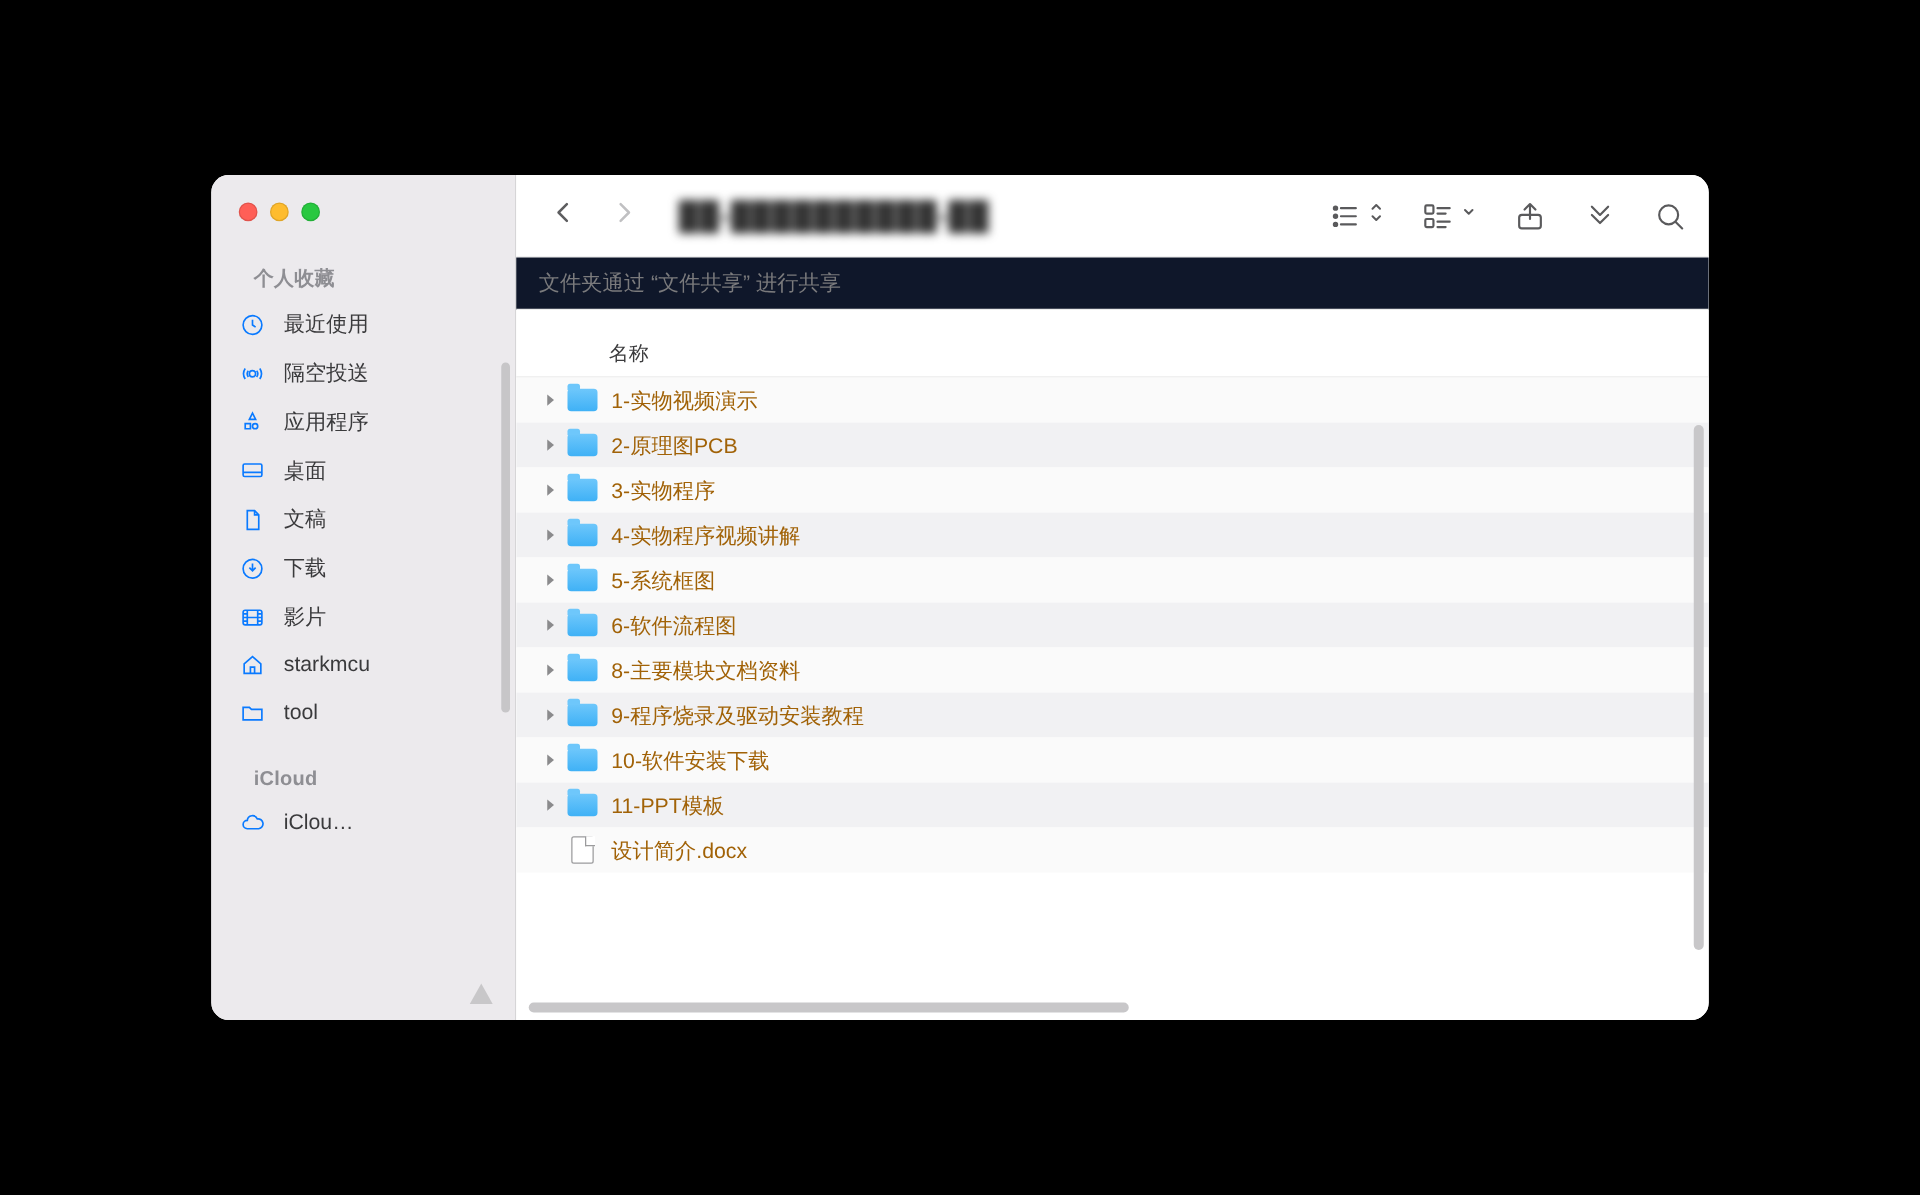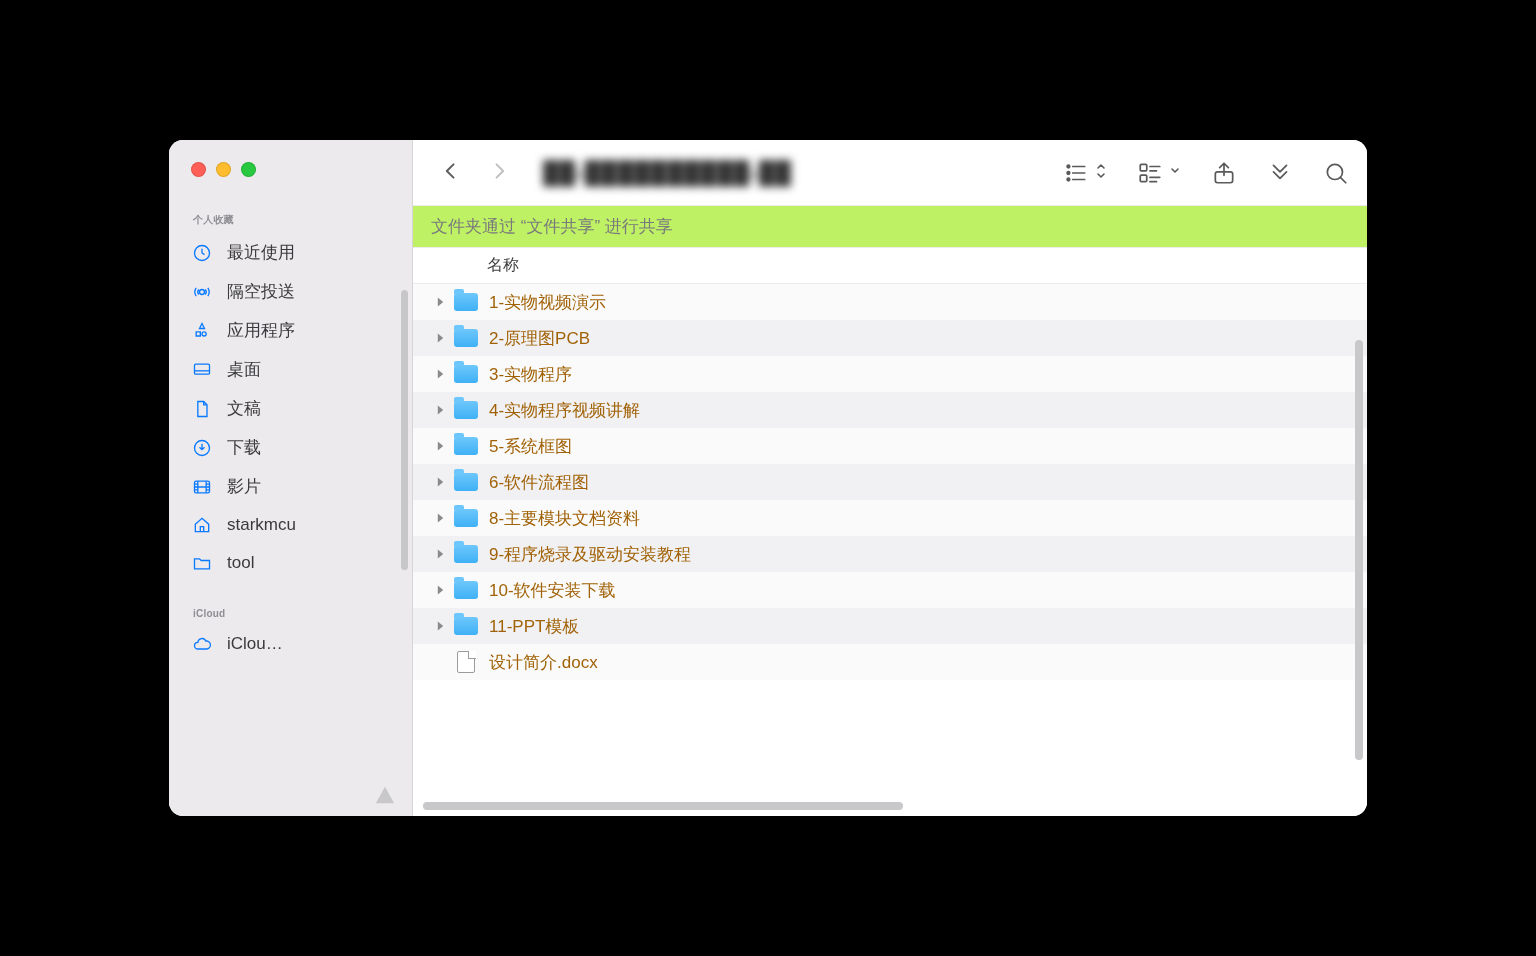--- a/index.html
+++ b/index.html
@@ -40,24 +40,24 @@
   }
   .traffic span {
     width: 15px; height: 15px; border-radius: 50%;
     display: inline-block;
   }
   .tl-close   { background:#ff5f57; box-shadow: inset 0 0 0 1px rgba(0,0,0,0.12);}
   .tl-min     { background:#febc2e; box-shadow: inset 0 0 0 1px rgba(0,0,0,0.12);}
   .tl-zoom    { background:#28c840; box-shadow: inset 0 0 0 1px rgba(0,0,0,0.12);}
 
   .sb-section-title {
-    font-size: 10px;
+    font-size: 16px;
     color: #8e8e93;
     font-weight: 600;
-    padding: 8px 24px 6px;
+    padding: 8px 34px 6px;
     letter-spacing: 0.2px;
   }
   .sb-item {
     display: flex;
     align-items: center;
     gap: 14px;
     padding: 8px 22px 8px 22px;
     font-size: 17px;
     color: #3a3a3c;
     cursor: default;
@@ -115,34 +115,35 @@
     white-space:nowrap;
   }
   .tb-spacer{flex:1;}
   .tb-group{display:flex;align-items:center;gap:30px;}
   .tb-btn{display:flex;align-items:center;gap:6px;color:#5a5a5c;}
   .tb-btn svg{width:26px;height:26px;stroke:#5a5a5c;fill:none;stroke-width:1.6;stroke-linecap:round;stroke-linejoin:round;}
   .tb-btn .caret svg{width:12px;height:20px;}
 
   .sharebar{
     height:42px;
-    background:#bef264;
+    background:#0f172a;
     border-bottom:1px solid #ececec;
     display:flex;align-items:center;
     padding-left:18px;
     font-size:17px;
     color:#7a7a7c;
   }
   .colheader{
     height:36px;
     border-bottom:1px solid #ececec;
     display:flex;align-items:center;
     font-size:16px;
     color:#3b3b3d;
     font-weight:500;
+    margin-top:18px;
   }
   .colheader .name-col{ padding-left:74px;}
 
   .filelist{
     flex:1;
     overflow:hidden;
     position:relative;
   }
   .row{
     height:36px;

